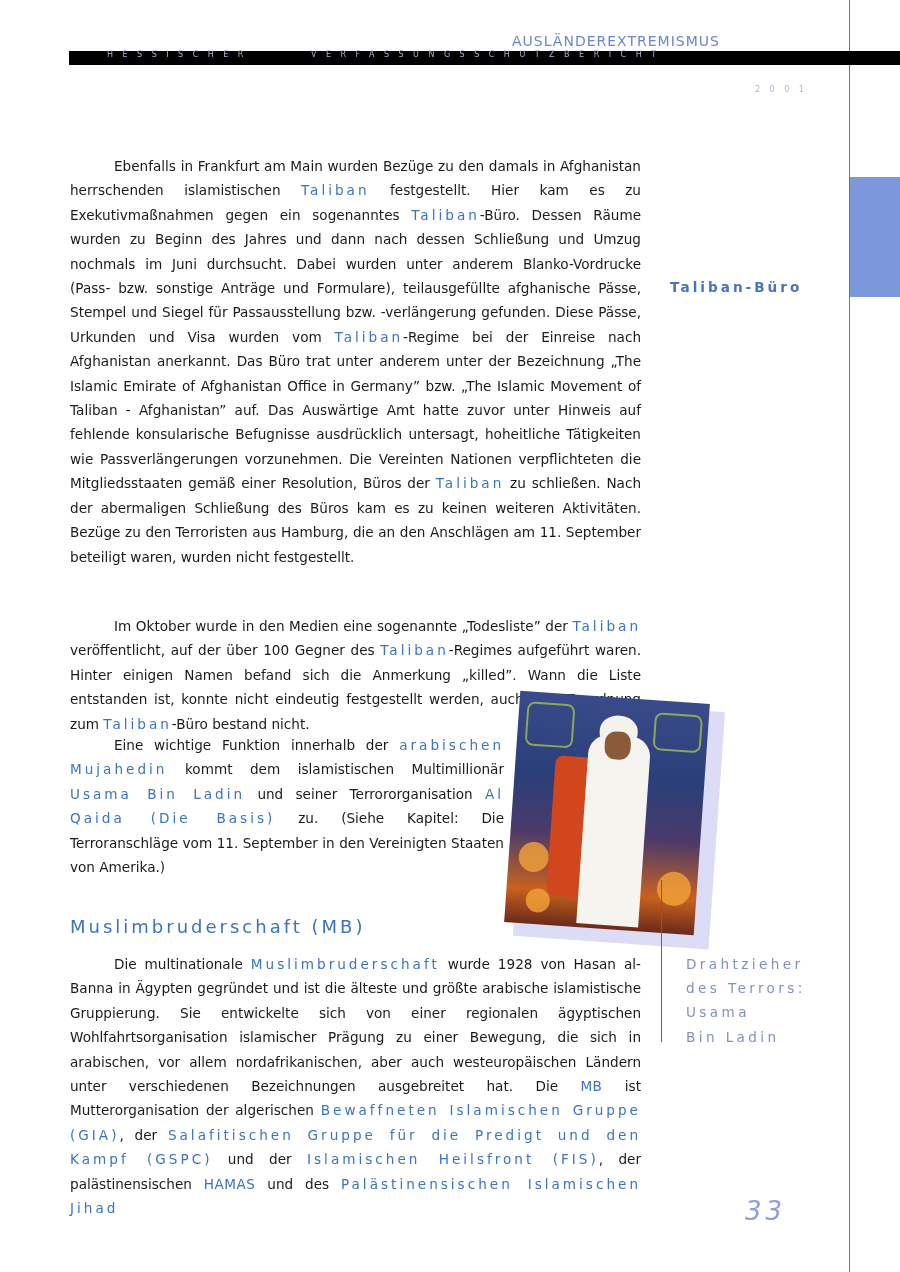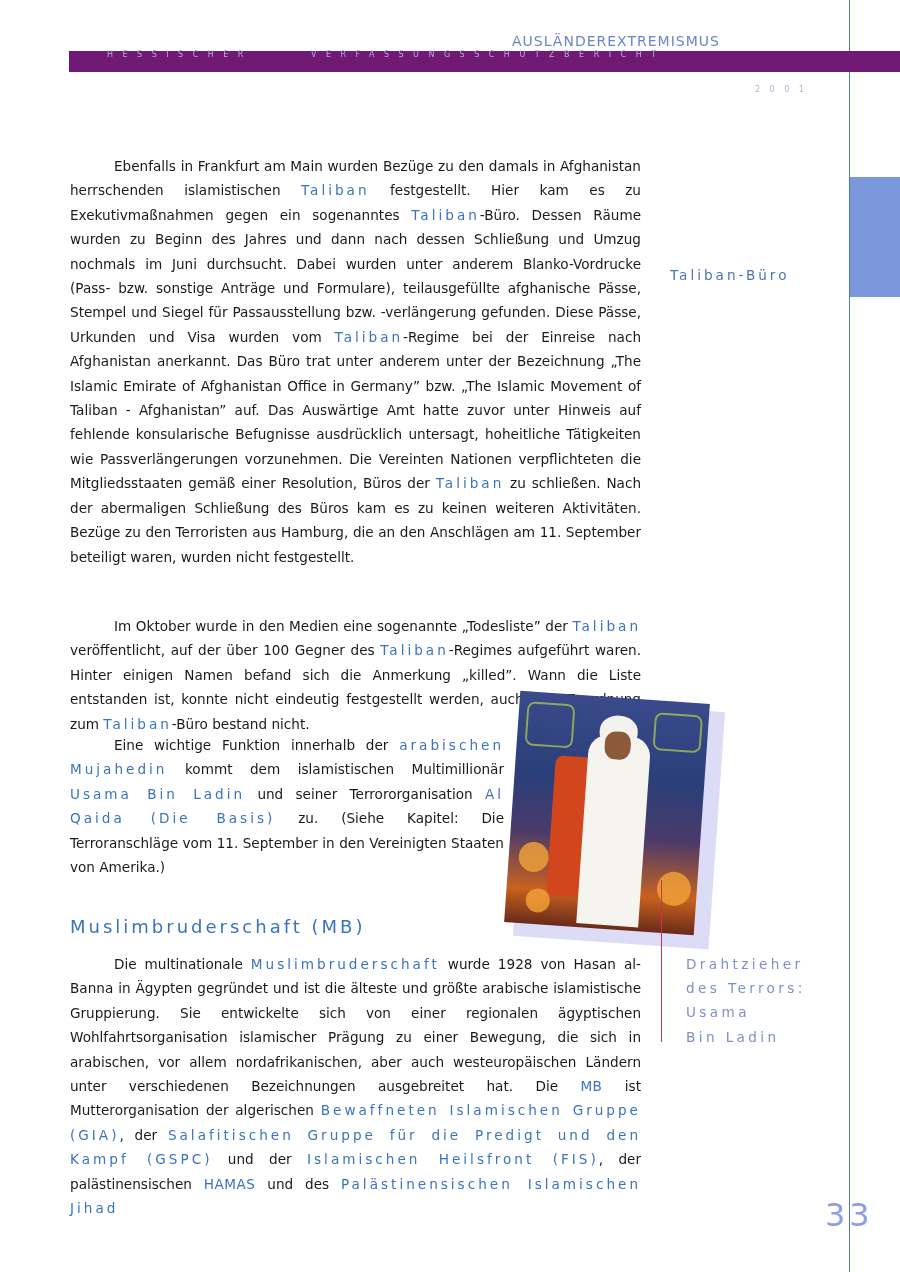--- a/index.html
+++ b/index.html
@@ -1,41 +1,41 @@
 <!DOCTYPE html>
 <html><head>
 <meta charset="utf-8">
 <style>
   html, body { margin: 0; padding: 0; background: #ffffff; }
   body { width: 900px; height: 1272px; position: relative; overflow: hidden; font-family: "DejaVu Sans", sans-serif; color: #1a1a1a; }
   .vline { position: absolute; left: 849px; top: 0; width: 1px; height: 1272px; background: #4a7fb0; }
   .side-tab { position: absolute; left: 850px; top: 177px; width: 50px; height: 120px; background: #7b98dc; }
   .section-tag { position: absolute; left: 512px; top: 33px; font-size: 14px; letter-spacing: 1px; color: #6a86c6; }
-  .header-bar { position: absolute; left: 69px; top: 51px; width: 831px; height: 21px; background: #701a75; }
+  .header-bar { position: absolute; left: 69px; top: 51px; width: 831px; height: 14px; background: #000000; }
   .header-bar span { position: absolute; top: -1px; font-size: 8px; color: #b0b0d8; letter-spacing: 9.5px; white-space: nowrap; }
   .body-text { position: absolute; left: 70px; width: 571px; font-size: 13.6px; line-height: 24.4px; text-align: justify; }
   .body-text p { margin: 0 0 12px 0; }
   .indent { text-indent: 44px; }
   .hl { color: #3a74c0; letter-spacing: 3px; margin-top: 48px; }
   .hl-tight { color: #3a74c0; letter-spacing: 0.5px; }
   .narrow { width: 434px; }
   .margin-note { position: absolute; left: 670px; font-size: 13.6px; color: #4a74b8; letter-spacing: 3px; line-height: 24.4px; }
   .caption { position: absolute; left: 686px; top: 952px; font-size: 13.6px; color: #8090c6; letter-spacing: 3.4px; line-height: 24.2px; }
   .caption-line { position: absolute; left: 661px; top: 880px; width: 1px; height: 162px; background: #c8364a; }
   .photo-shadow { position: absolute; left: 521px; top: 705px; width: 196px; height: 238px; background: #dcdcf6; transform: rotate(4deg); }
   .photo { position: absolute; left: 512px; top: 697px; width: 190px; height: 232px; transform: rotate(4deg); overflow: hidden;
            background: linear-gradient(180deg, #3a4a8a 0%, #2a3f7a 35%, #4a3a6a 60%, #c8621e 85%, #6a2a1a 100%); }
   .photo .figure-robe { position: absolute; left: 72px; top: 38px; width: 62px; height: 190px; background: #f6f4ee; border-radius: 20px 20px 0 0; }
   .photo .figure-cloak { position: absolute; left: 40px; top: 62px; width: 40px; height: 140px; background: #d2461e; border-radius: 8px; }
   .photo .figure-head { position: absolute; left: 82px; top: 18px; width: 38px; height: 30px; background: #f4f2ec; border-radius: 50% 50% 40% 40%; }
   .photo .figure-face { position: absolute; left: 88px; top: 34px; width: 26px; height: 28px; background: #8a5a3a; border-radius: 40%; }
   .photo .script-left { position: absolute; left: 8px; top: 10px; width: 44px; height: 40px; border: 2px solid #b4d048; border-radius: 8px; opacity: 0.7; }
   .photo .script-right { position: absolute; left: 136px; top: 12px; width: 44px; height: 34px; border: 2px solid #b4d048; border-radius: 8px; opacity: 0.7; }
   .photo .flame { position: absolute; border-radius: 50%; background: #f4a43a; opacity: 0.8; }
-  .page-number { position: absolute; left: 825px; top: 1196px; font-size: 32px; color: #8e9ee0; letter-spacing: 4px; }
+  .page-number { position: absolute; left: 745px; top: 1196px; font-size: 26px; color: #8e9ee0; letter-spacing: 4px; font-style: italic; }
   .heading { position: absolute; left: 70px; top: 916px; font-size: 18px; color: #3a74c0; letter-spacing: 3px; }
 </style>
 </head>
 <body>
 
 <div class="vline"></div>
 <div class="side-tab"></div>
 
 <div class="section-tag">AUSLÄNDEREXTREMISMUS</div>
 <div class="header-bar">
@@ -49,21 +49,21 @@
 </div>
 
 <div class="body-text" style="top:614px;">
   <p class="indent"><span>Im Oktober wurde in den Medien eine sogenannte „Todesliste” der </span><span class="hl">Taliban</span><span> veröffentlicht, auf der über 100 Gegner des </span><span class="hl">Taliban</span><span>-Regimes aufgeführt waren. Hinter einigen Namen befand sich die Anmerkung „killed”. Wann die Liste entstanden ist, konnte nicht eindeutig festgestellt werden, auch eine Zuordnung zum </span><span class="hl">Taliban</span><span>-Büro bestand nicht.</span></p>
 </div>
 
 <div class="body-text narrow" style="top:733px;">
   <p class="indent"><span>Eine wichtige Funktion innerhalb der </span><span class="hl">arabischen Mujahedin</span><span> kommt dem islamistischen Multimillionär </span><span class="hl">Usama Bin Ladin</span><span> und seiner Terrororganisation </span><span class="hl">Al Qaida (Die Basis)</span><span> zu. (Siehe Kapitel: Die Terroranschläge vom 11. September in den Vereinigten Staaten von Amerika.)</span></p>
 </div>
 
-<div class="margin-note" style="top:263px;">Taliban-Büro</div>
+<div class="margin-note" style="top:275px;font-weight:bold;">Taliban-Büro</div>
 
 <div class="photo-shadow"></div>
 <div class="photo">
   <div class="flame" style="left:10px;top:150px;width:30px;height:30px;"></div>
   <div class="flame" style="left:150px;top:170px;width:34px;height:34px;"></div>
   <div class="flame" style="left:20px;top:196px;width:24px;height:24px;"></div>
   <div class="script-left"></div>
   <div class="script-right"></div>
   <div class="figure-cloak"></div>
   <div class="figure-robe"></div>

